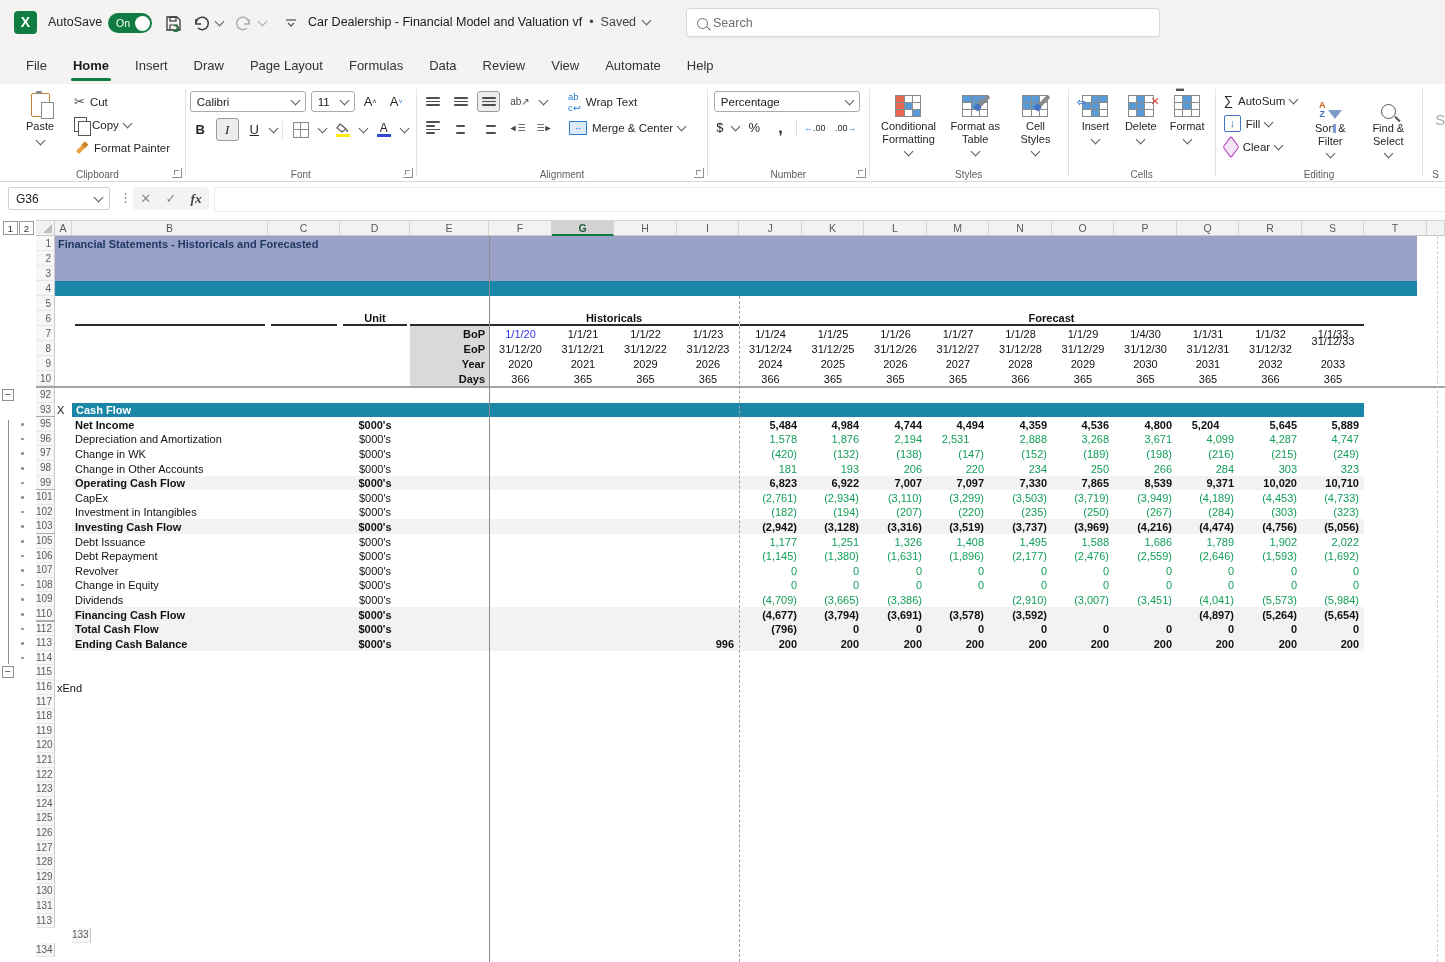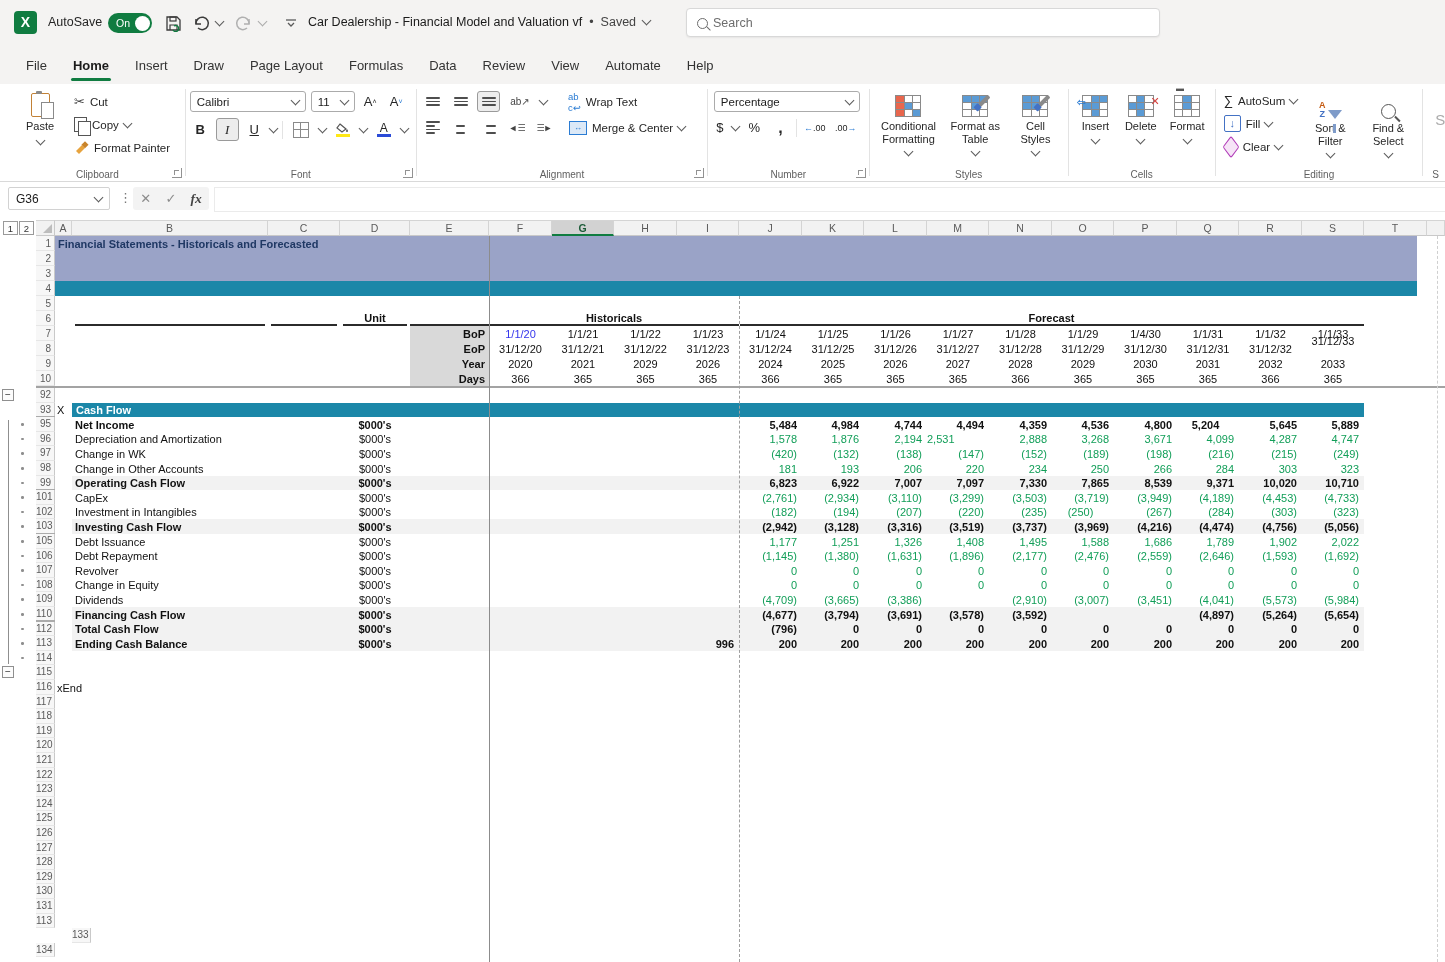--- a/index.html
+++ b/index.html
@@ -672,21 +672,21 @@
       <div class="abs cellTxt b" style="left: 1114px; top: 201.7px; width: 58px; text-align: right;">4,800</div>
       <div class="abs cellTxt b" style="left: 1177px; top: 201.7px; width: 57px; text-align: center;">5,204</div>
       <div class="abs cellTxt b" style="left: 1239px; top: 201.7px; width: 58px; text-align: right;">5,645</div>
       <div class="abs cellTxt b" style="left: 1302px; top: 201.7px; width: 57px; text-align: right;">5,889</div>
       <div class="abs rownum" style="top: 215.8px; height: 14.6px; line-height: 14.6px;">96</div>
       <div class="abs cellTxt" style="left: 75px; top: 216.3px; width: 262px;">Depreciation and Amortization</div>
       <div class="abs cellTxt" style="left: 340px; top: 216.3px; width: 70px; text-align: center;">$000's</div>
       <div class="abs cellTxt green" style="left: 739px; top: 216.3px; width: 58px; text-align: right;">1,578</div>
       <div class="abs cellTxt green" style="left: 802px; top: 216.3px; width: 57px; text-align: right;">1,876</div>
       <div class="abs cellTxt green" style="left: 864px; top: 216.3px; width: 58px; text-align: right;">2,194</div>
-      <div class="abs cellTxt green" style="left: 927px; top: 216.3px; width: 57px; text-align: left;">2,531</div>
+      <div class="abs cellTxt green" style="left: 927px; top: 216.3px; width: 57px; text-align: center;">2,531</div>
       <div class="abs cellTxt green" style="left: 989px; top: 216.3px; width: 58px; text-align: right;">2,888</div>
       <div class="abs cellTxt green" style="left: 1052px; top: 216.3px; width: 57px; text-align: right;">3,268</div>
       <div class="abs cellTxt green" style="left: 1114px; top: 216.3px; width: 58px; text-align: right;">3,671</div>
       <div class="abs cellTxt green" style="left: 1177px; top: 216.3px; width: 57px; text-align: right;">4,099</div>
       <div class="abs cellTxt green" style="left: 1239px; top: 216.3px; width: 58px; text-align: right;">4,287</div>
       <div class="abs cellTxt green" style="left: 1302px; top: 216.3px; width: 57px; text-align: right;">4,747</div>
       <div class="abs rownum" style="top: 230.4px; height: 14.6px; line-height: 14.6px;">97</div>
       <div class="abs cellTxt" style="left: 75px; top: 230.9px; width: 262px;">Change in WK</div>
       <div class="abs cellTxt" style="left: 340px; top: 230.9px; width: 70px; text-align: center;">$000's</div>
       <div class="abs cellTxt green" style="left: 739px; top: 230.9px; width: 58px; text-align: right;">(420)</div>
@@ -741,21 +741,21 @@
       <div class="abs cellTxt green" style="left: 1239px; top: 274.7px; width: 58px; text-align: right;">(4,453)</div>
       <div class="abs cellTxt green" style="left: 1302px; top: 274.7px; width: 57px; text-align: right;">(4,733)</div>
       <div class="abs rownum" style="top: 288.8px; height: 14.6px; line-height: 14.6px;">102</div>
       <div class="abs cellTxt" style="left: 75px; top: 289.3px; width: 262px;">Investment in Intangibles</div>
       <div class="abs cellTxt" style="left: 340px; top: 289.3px; width: 70px; text-align: center;">$000's</div>
       <div class="abs cellTxt green" style="left: 739px; top: 289.3px; width: 58px; text-align: right;">(182)</div>
       <div class="abs cellTxt green" style="left: 802px; top: 289.3px; width: 57px; text-align: right;">(194)</div>
       <div class="abs cellTxt green" style="left: 864px; top: 289.3px; width: 58px; text-align: right;">(207)</div>
       <div class="abs cellTxt green" style="left: 927px; top: 289.3px; width: 57px; text-align: right;">(220)</div>
       <div class="abs cellTxt green" style="left: 989px; top: 289.3px; width: 58px; text-align: right;">(235)</div>
-      <div class="abs cellTxt green" style="left: 1052px; top: 289.3px; width: 57px; text-align: center;">(250)</div>
+      <div class="abs cellTxt green" style="left: 1052px; top: 289.3px; width: 57px; text-align: right;">(250)</div>
       <div class="abs cellTxt green" style="left: 1114px; top: 289.3px; width: 58px; text-align: right;">(267)</div>
       <div class="abs cellTxt green" style="left: 1177px; top: 289.3px; width: 57px; text-align: right;">(284)</div>
       <div class="abs cellTxt green" style="left: 1239px; top: 289.3px; width: 58px; text-align: right;">(303)</div>
       <div class="abs cellTxt green" style="left: 1302px; top: 289.3px; width: 57px; text-align: right;">(323)</div>
       <div class="abs rownum" style="top: 303.4px; height: 14.6px; line-height: 14.6px;">103</div>
       <div class="abs " style="left: 72px; top: 303.4px; width: 1292px; height: 14.6px; background: var(--c-subtotal_band);"></div>
       <div class="abs cellTxt b" style="left: 75px; top: 303.9px; width: 262px;">Investing Cash Flow</div>
       <div class="abs cellTxt b" style="left: 340px; top: 303.9px; width: 70px; text-align: center;">$000's</div>
       <div class="abs cellTxt b" style="left: 739px; top: 303.9px; width: 58px; text-align: right;">(2,942)</div>
       <div class="abs cellTxt b" style="left: 802px; top: 303.9px; width: 57px; text-align: right;">(3,128)</div>

